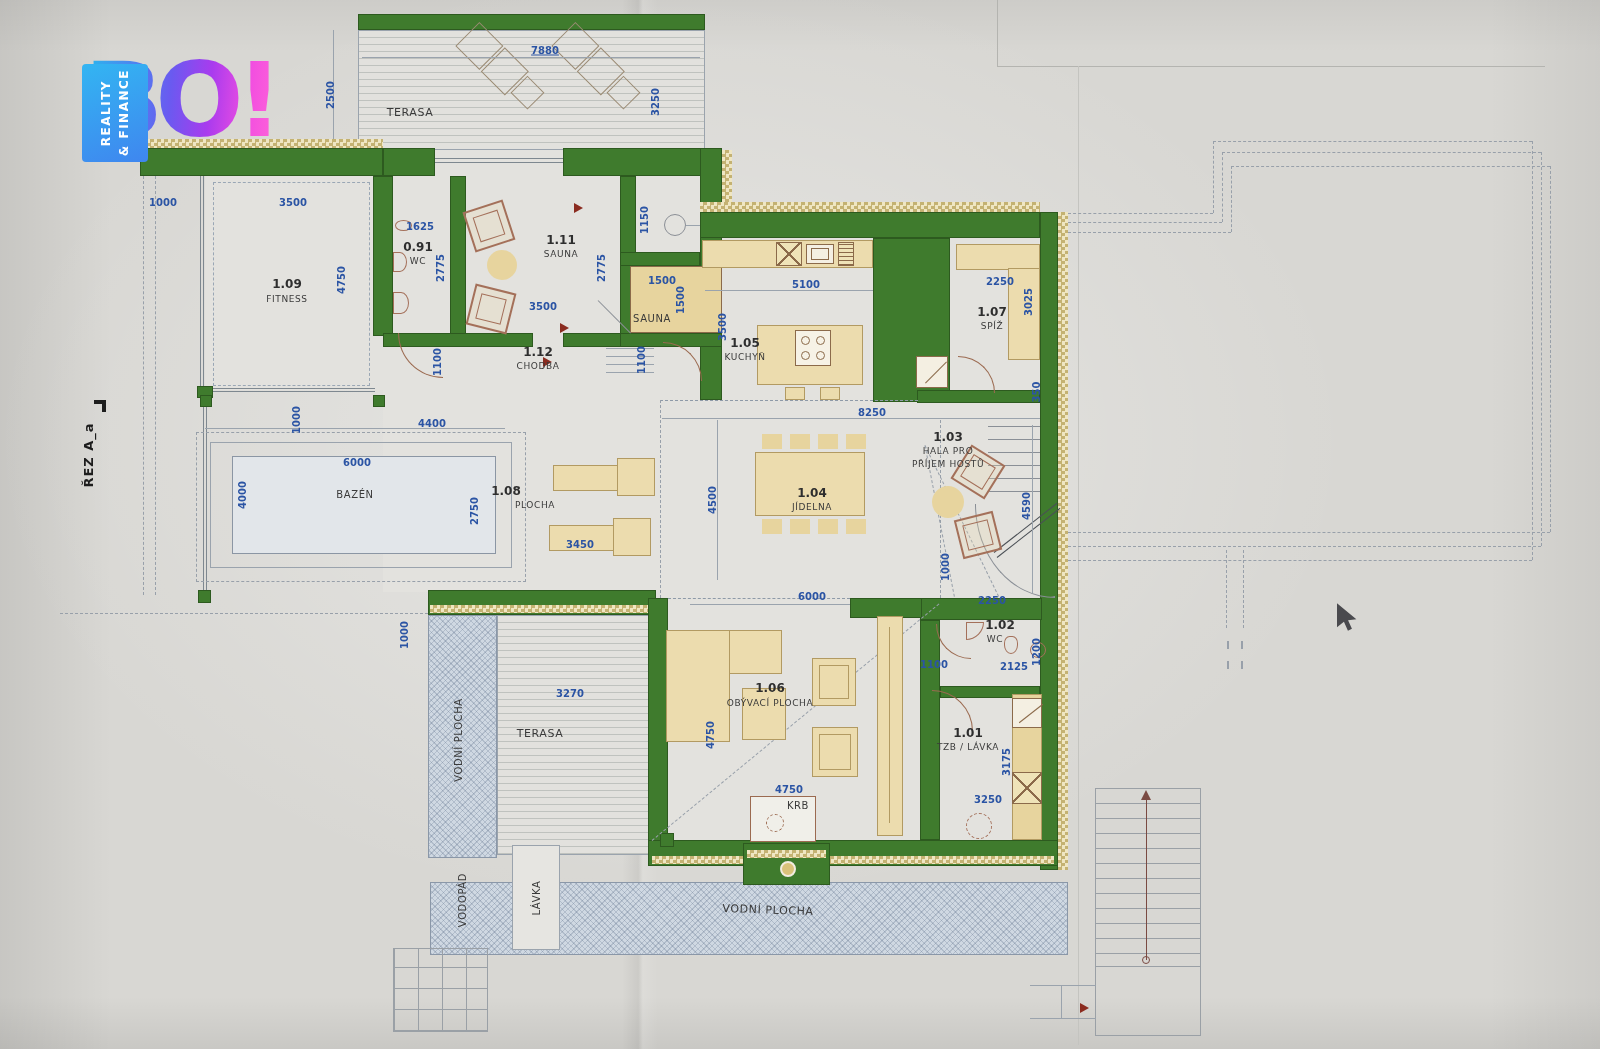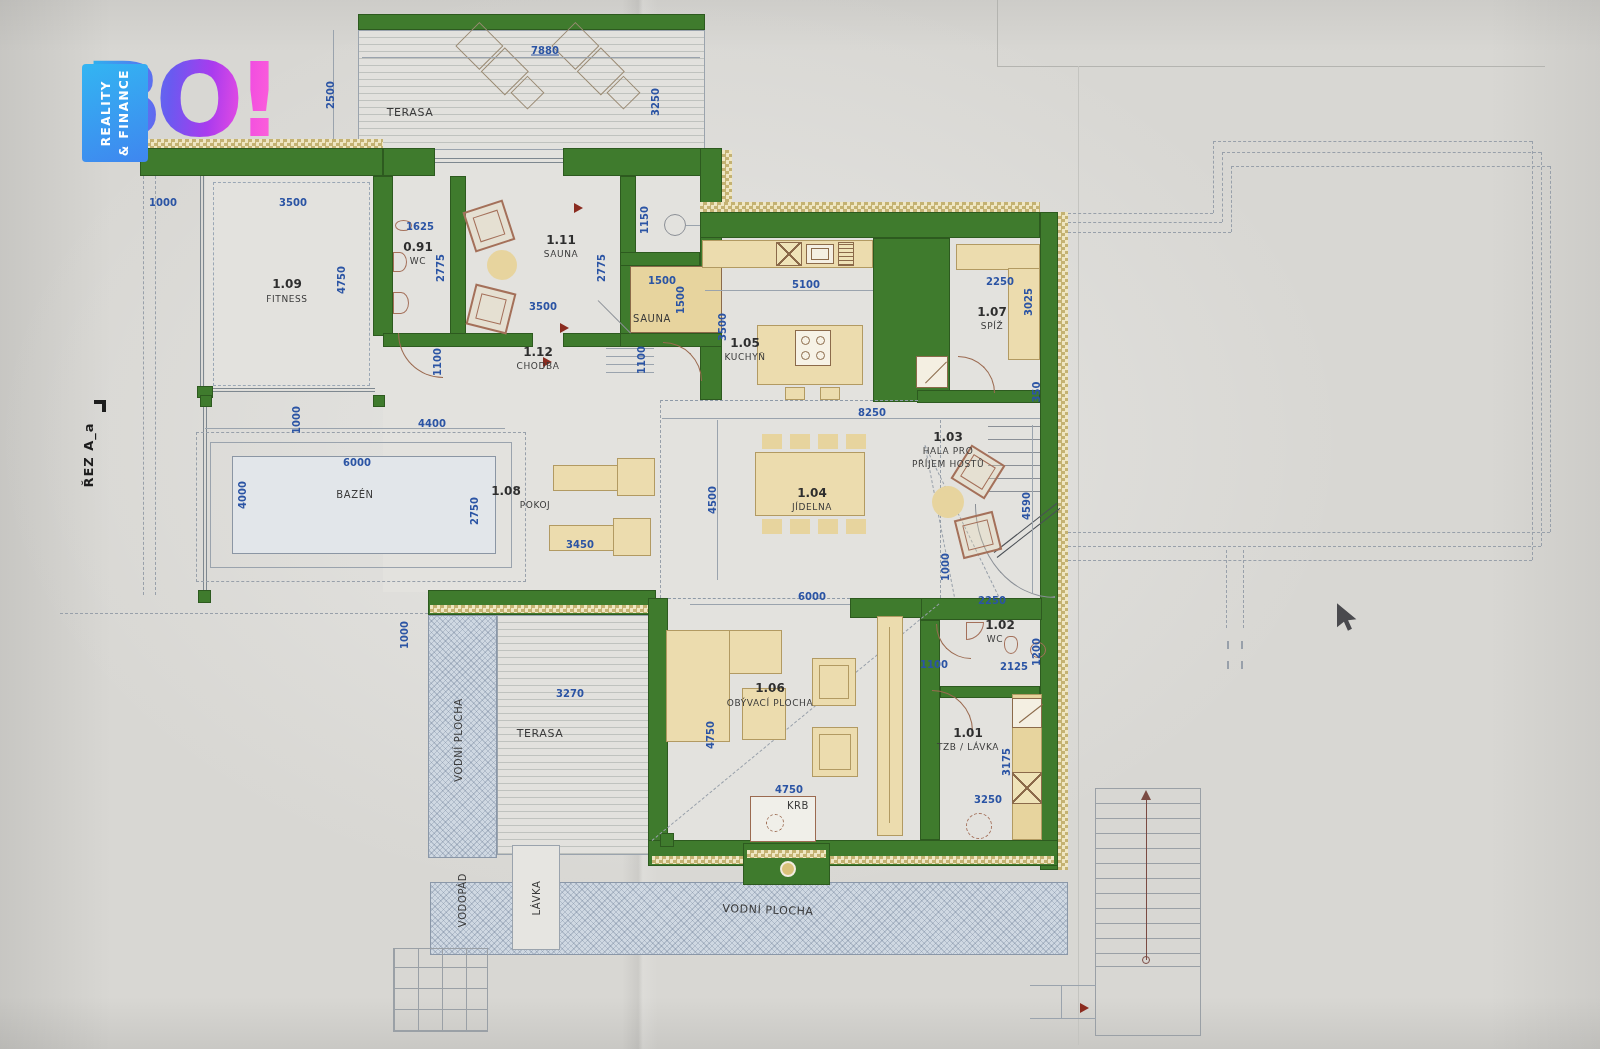--- a/index.html
+++ b/index.html
@@ -315,21 +315,21 @@
   <span class="rnum" style="left:745px;top:343px;">1.05</span>
   <span class="rname" style="left:745px;top:357px;">KUCHYŇ</span>
   <span class="rnum" style="left:992px;top:312px;">1.07</span>
   <span class="rname" style="left:992px;top:326px;">SPÍŽ</span>
   <span class="rnum" style="left:948px;top:437px;">1.03</span>
   <span class="rname" style="left:948px;top:451px;">HALA PRO</span>
   <span class="rname" style="left:948px;top:464px;">PŘÍJEM HOSTŮ</span>
   <span class="rnum" style="left:812px;top:493px;">1.04</span>
   <span class="rname" style="left:812px;top:507px;">JÍDELNA</span>
   <span class="rnum" style="left:506px;top:491px;">1.08</span>
-  <span class="rname" style="left:535px;top:505px;">POKOJ</span>
+  <span class="rname" style="left:535px;top:505px;">PLOCHA</span>
   <span class="rname" style="left:355px;top:494px;font-size:10px;">BAZÉN</span>
   <span class="rnum" style="left:770px;top:688px;">1.06</span>
   <span class="rname" style="left:770px;top:703px;">OBÝVACÍ PLOCHA</span>
   <span class="rnum" style="left:1000px;top:625px;">1.02</span>
   <span class="rname" style="left:995px;top:639px;">WC</span>
   <span class="rnum" style="left:968px;top:733px;">1.01</span>
   <span class="rname" style="left:968px;top:747px;">TZB / LÁVKA</span>
   <span class="rname" style="left:540px;top:733px;font-size:11px;">TERASA</span>
   <span class="rname" style="left:798px;top:805px;font-size:10px;">KRB</span>
   <span class="rname v" style="left:458px;top:740px;font-size:10px;">VODNÍ PLOCHA</span>

